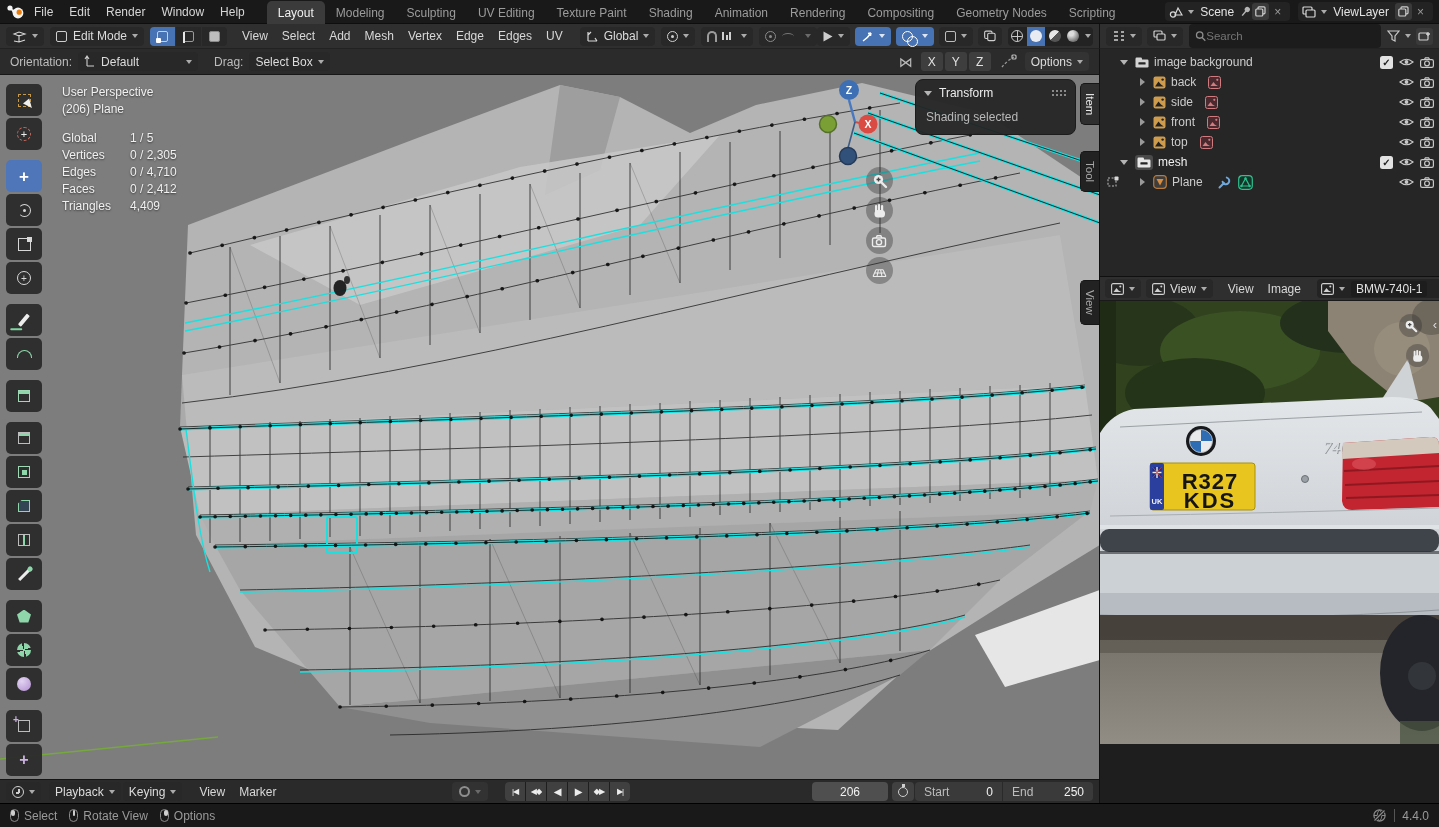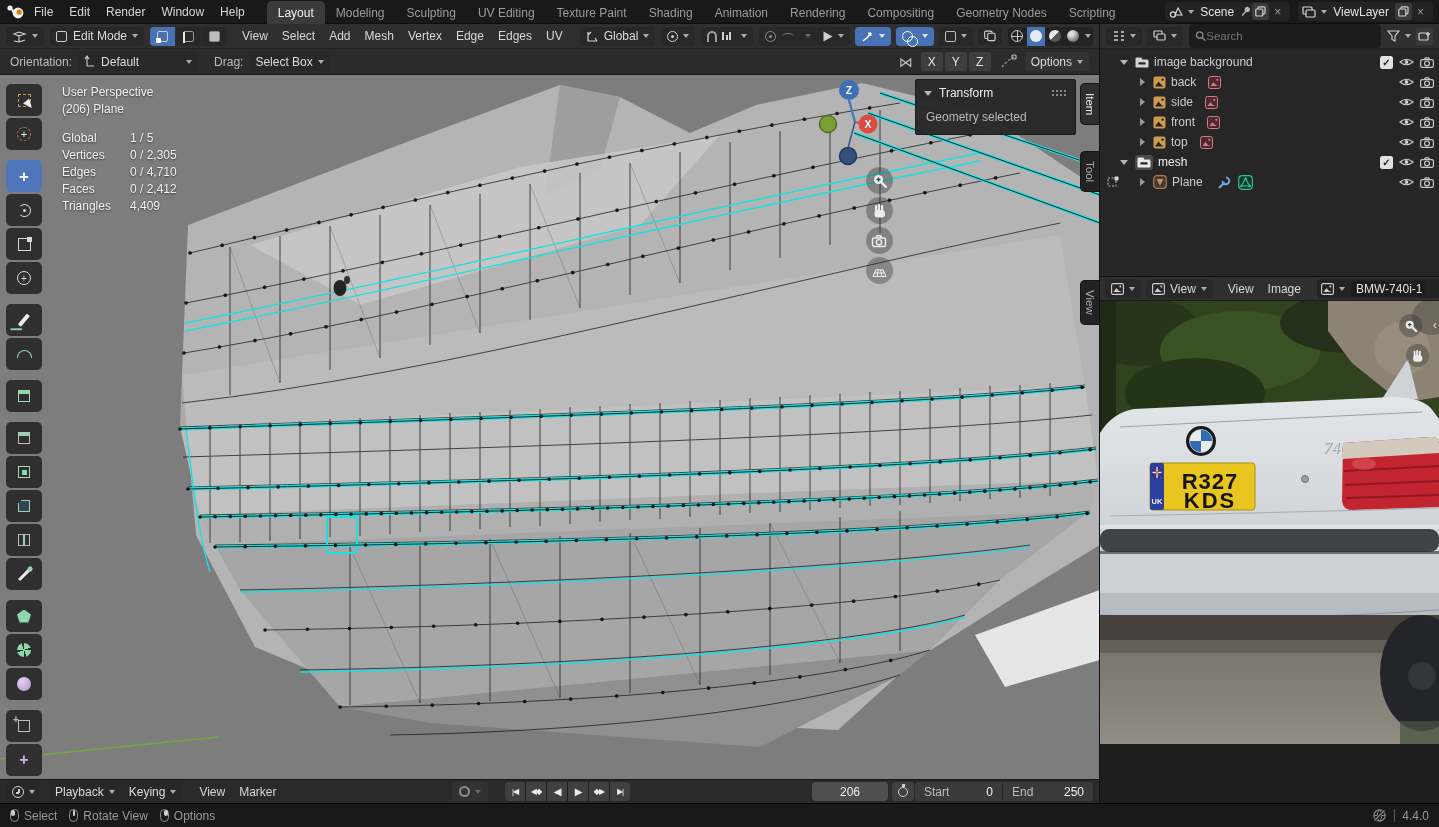--- a/index.html
+++ b/index.html
@@ -47,21 +47,21 @@
   .oic{margin:0 5px 0 4px;flex:none;display:flex}
   
   .viewport{left:0;top:75px;width:1100px;height:704px;background:#7d7d7d;overflow:hidden;border-right:1px solid #111}
   .toolcol{position:absolute;left:6px;top:9px;width:38px;display:flex;flex-direction:column;gap:2px}
   .tool{width:36px;height:32px;background:rgba(40,40,40,.92);border-radius:5px;display:flex;align-items:center;justify-content:center;position:relative}
   .tool.active{background:#4f76b8}
   .tgap{height:6px}
   .stats{position:absolute;left:62px;top:9px;color:#f1f1f1;text-shadow:0 1px 2px rgba(0,0,0,.55);font-size:12px;line-height:17px}
   .stats .srow{display:flex}
   .stats .sl{width:68px}
-  .tpanel{position:absolute;left:915px;top:4px;width:161px;background:rgba(38,38,38,.96);border:1px solid #1c1c1c;border-radius:2px}
+  .tpanel{position:absolute;left:915px;top:4px;width:161px;background:rgba(38,38,38,.96);border:1px solid #1c1c1c;border-radius:8px}
   .tpanel .hd{display:flex;align-items:center;height:26px;padding:0 8px;color:#ededed}
   .tpanel .bd{padding:4px 10px 10px;color:#b9b9b9}
   .grip{margin-left:auto;width:16px;height:8px;background:radial-gradient(circle,#8a8a8a 1px,transparent 1.2px);background-size:4px 4px}
   .vtabs{position:absolute;right:0;top:8px;display:flex;flex-direction:column;gap:26px}
   .vtab{writing-mode:vertical-rl;background:#222;color:#a8a8a8;padding:9px 3px;border-radius:5px 0 0 5px;font-size:11.5px;border:1px solid #161616;border-right:none}
   .vtab.active{background:#2f2f2f;color:#ececec}
   .navbtn{position:absolute;width:27px;height:27px;border-radius:50%;background:rgba(50,50,50,.38);display:flex;align-items:center;justify-content:center}
   
   .img-editor{left:1100px;top:277px;width:339px;height:526px;background:#1e1e1e}
   .ie-header{height:24px;background:#2f2f2f;display:flex;align-items:center;padding:0 5px;border-bottom:1px solid #1a1a1a;position:relative;overflow:hidden}
@@ -717,21 +717,21 @@
         </div>
     </div>
 
     
     <div class="tpanel">
       <div class="hd">
         <span class="tri-down" style="margin-right:7px"></span>
         <span>Transform</span>
         <span class="grip"></span>
       </div>
-      <div class="bd">Geometry selected</div>
+      <div class="bd">Shading selected</div>
     </div>
 
     
     <div class="vtabs">
       <span class="vtab active">Item</span>
       <span class="vtab">Tool</span>
       <span class="vtab" style="margin-top:62px">View</span>
     </div>
 
     

